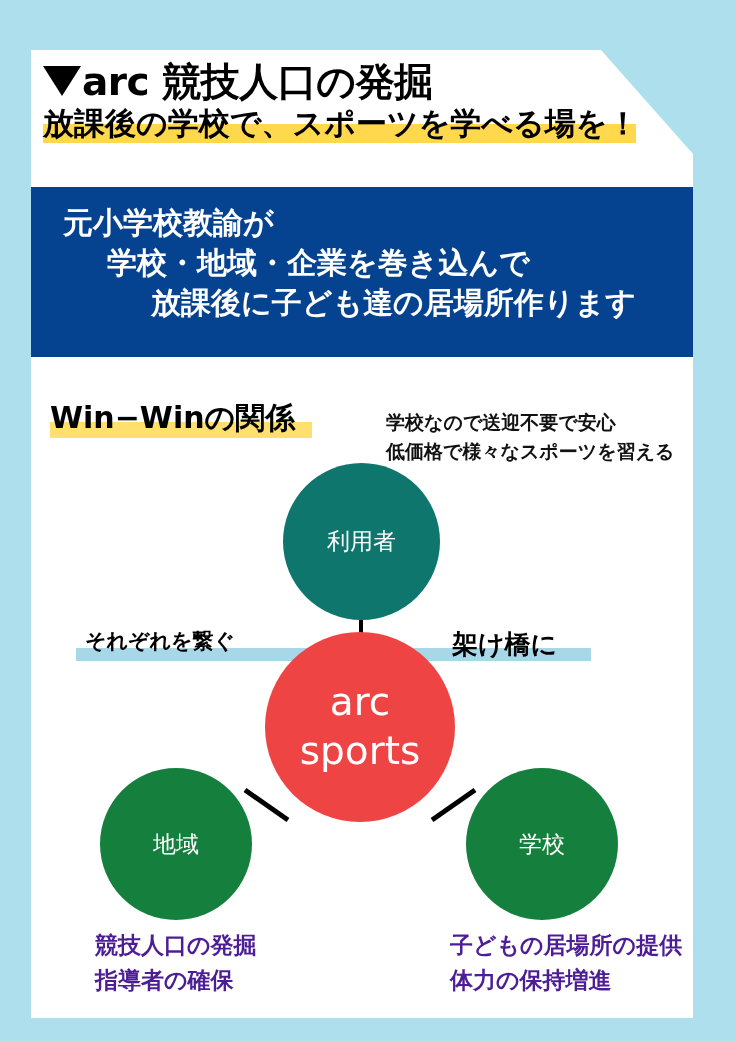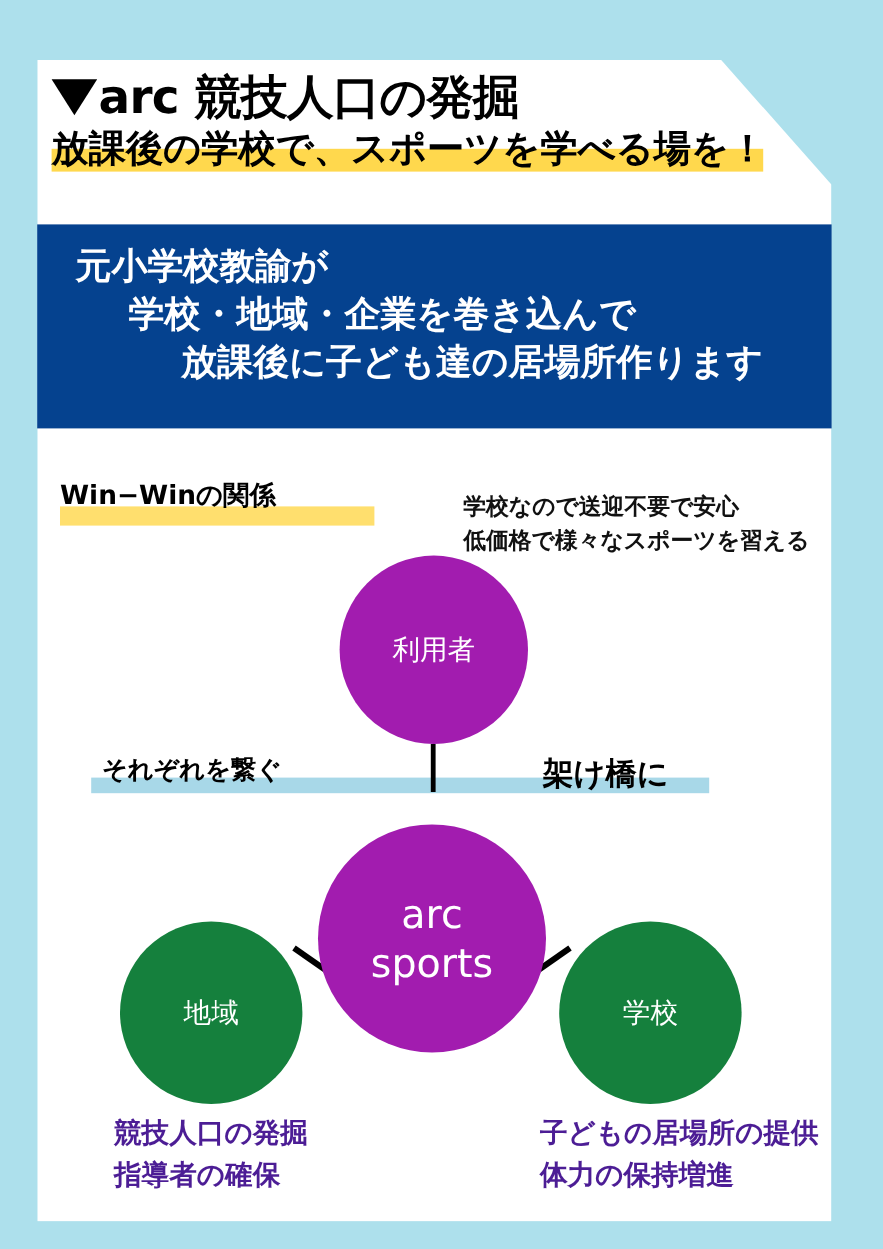--- a/index.html
+++ b/index.html
@@ -110,21 +110,21 @@
     left: 0;
     width: 262px;
     top: 24px;
     height: 16px;
     background: #ffdf6e;
     z-index: 0;
   }
   #winwin-text {
     position: relative;
     z-index: 1;
-    font-size: 22px;
+    font-size: 30px;
     font-weight: bold;
     color: #000000;
     white-space: nowrap;
   }
 
   
   #user-notes {
     position: absolute;
     left: 386px;
     top: 408px;
@@ -183,30 +183,30 @@
     justify-content: center;
     text-align: center;
     color: #ffffff;
     font-weight: normal;
   }
   #node-user {
     left: 283px;
     top: 463px;
     width: 157px;
     height: 157px;
-    background: #a21caf;
+    background: #0f766e;
     font-size: 23px;
   }
   #node-center {
     left: 265px;
-    top: 687px;
+    top: 632px;
     width: 190px;
     height: 190px;
-    background: #a21caf;
-    font-size: 33px;
+    background: #ef4444;
+    font-size: 39px;
     line-height: 1.25;
   }
   #node-local {
     left: 100px;
     top: 768px;
     width: 152px;
     height: 152px;
     background: #15803d;
     font-size: 23px;
   }

